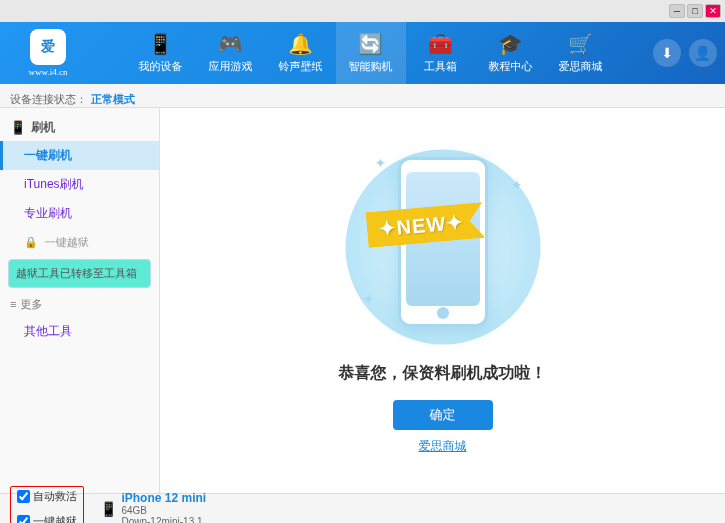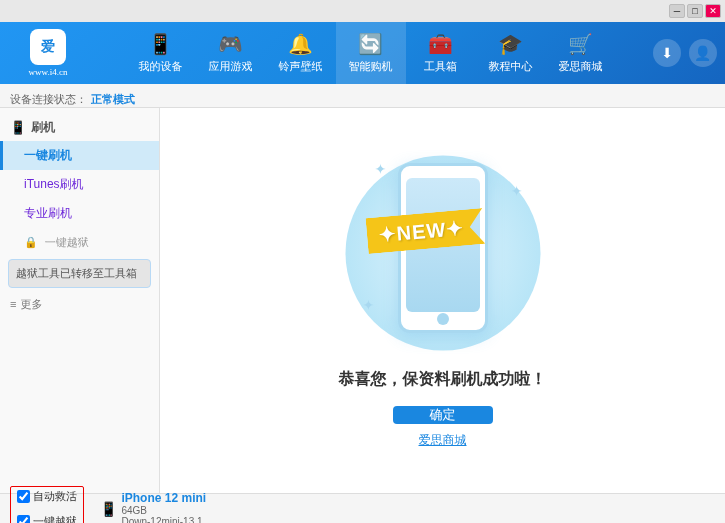--- a/index.html
+++ b/index.html
@@ -121,21 +121,21 @@
       border-left: 3px solid #1a87e0;
       padding-left: 21px;
     }
     .sidebar-disabled {
       padding: 5px 10px 5px 24px;
       font-size: 11px; color: #999; cursor: default;
       display: flex; align-items: center; gap: 4px;
     }
     .sidebar-notice {
       margin: 4px 8px;
-      background: #e5e5e5;
+      background: #5eead4;
       border: 1px solid #b8d9f5;
       border-radius: 4px;
       padding: 5px 7px;
       font-size: 11px; color: #555;
       line-height: 1.5;
     }
 
     
     .content {
       flex: 1;
@@ -208,21 +208,21 @@
       z-index: 0;
     }
     .success-illustration > * { z-index: 1; }
     .success-illustration .bg-circle { z-index: 0; }
 
     .success-msg {
       font-size: 16px; color: #333; font-weight: bold;
       margin-bottom: 16px;
     }
     .confirm-btn {
-      width: 100px; height: 18px;
+      width: 100px; height: 30px;
       background: #1a87e0;
       color: #fff; border: none; border-radius: 4px;
       font-size: 13px; cursor: pointer;
       margin-bottom: 8px;
     }
     .secondary-link {
       font-size: 12px; color: #1a87e0; cursor: pointer;
       text-decoration: underline;
     }
     .checkbox-item {
@@ -358,20 +358,23 @@
       </div>
       <div class="sidebar-notice">
         <span>越狱工具已转移至工具箱</span>
       </div>
     </div>
 
     <div class="sidebar-section">
       <div class="sidebar-more-header">
         <span class="icon">≡</span>
         <span>更多</span>
+      </div>
+      <div class="sidebar-item">
+        <span>其他工具</span>
       </div>
     </div>
   </div>
 
   <div class="content">
 
     <div class="success-illustration">
 
       <div class="bg-circle"></div>
 

